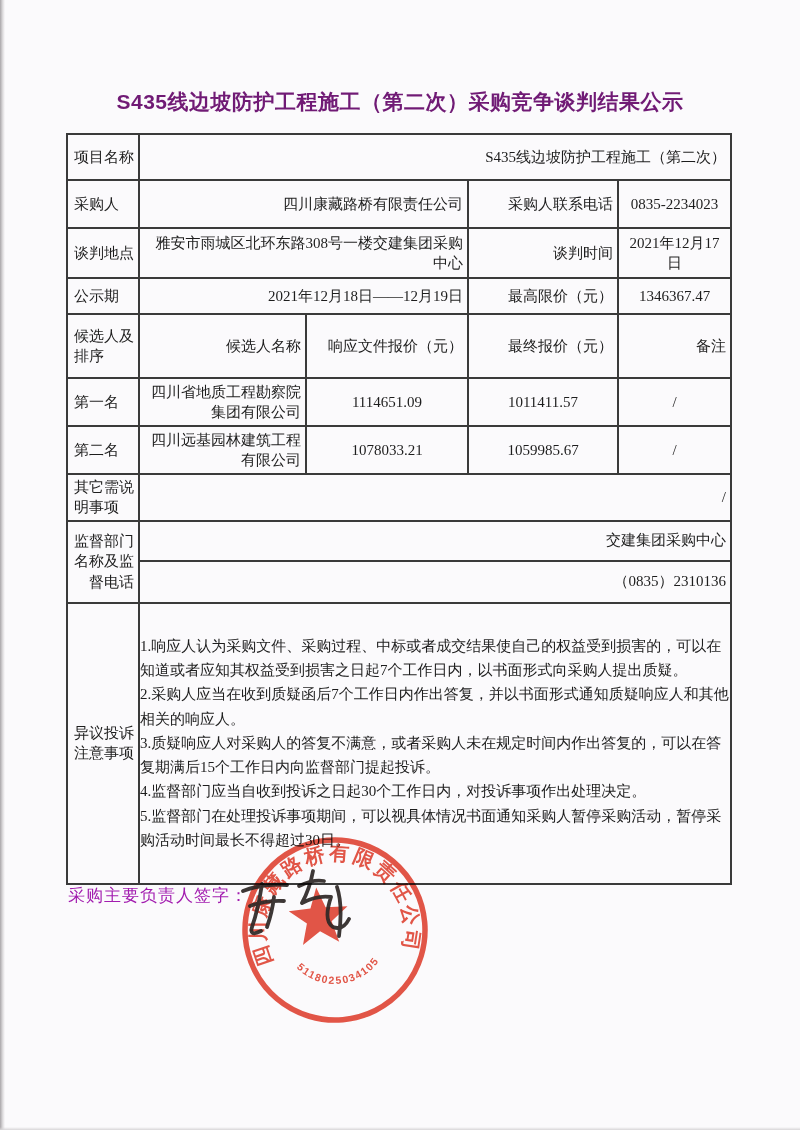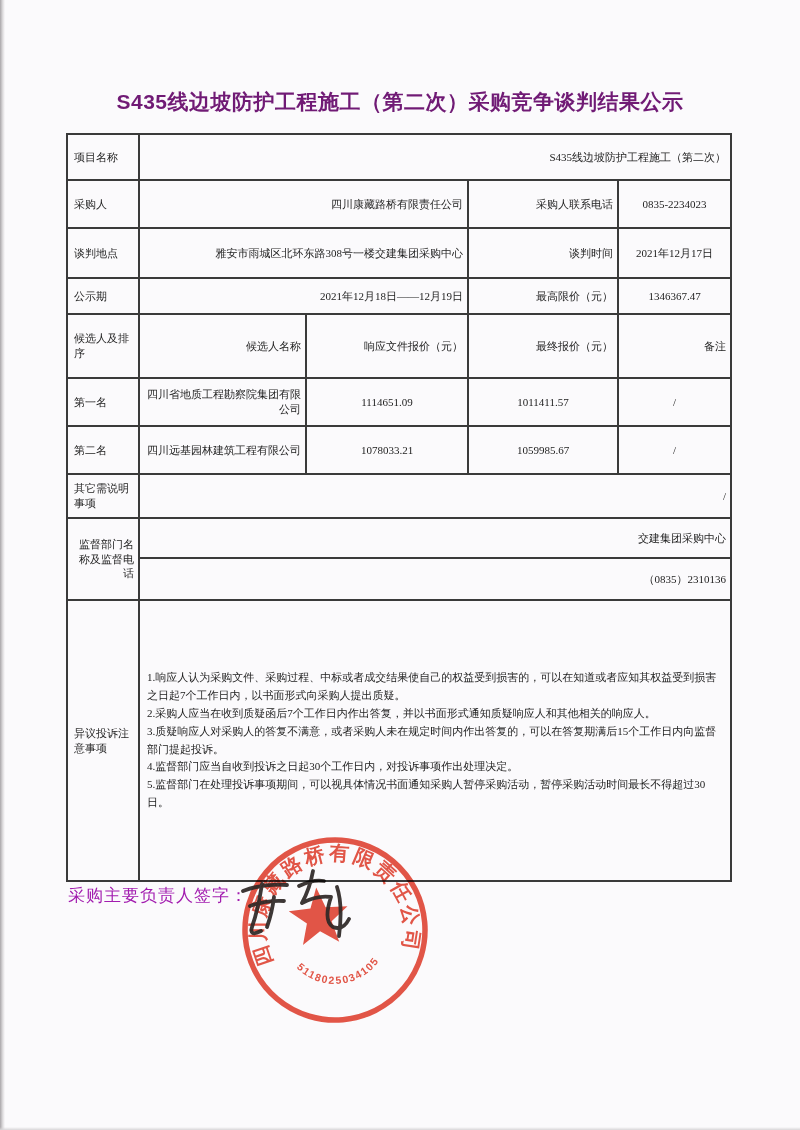--- a/index.html
+++ b/index.html
@@ -24,34 +24,34 @@
   .doc-title{
     position:absolute;top:88px;left:0;width:100%;
     text-align:center;
     font-family:"Liberation Sans","DejaVu Sans",sans-serif;
     font-weight:700;font-size:21px;letter-spacing:0.5px;color:#701a75;
   }
   .doc-table{
     position:absolute;left:66px;top:133px;
     border-collapse:collapse;table-layout:fixed;
     width:664px;
-    font-size:11px;color:#1d1d1d;
+    font-size:15px;color:#1d1d1d;
   }
   .doc-table td{
     border:2px solid #3a3a3a;
     padding:2px 4px;
     vertical-align:middle;
     line-height:1.35;
     word-break:break-word;
   }
   td.lbl{text-align:left;padding-left:6px;}
   td.val{text-align:right;padding-left:4px;}
   td.ctr{text-align:right;}
   td.num{text-align:center;font-family:"Liberation Serif","DejaVu Serif",serif;}
-  td.notes-cell{padding:8px 7px;}
+  td.notes-cell{padding:8px 0;}
   .notes-wrap{display:flex;flex-direction:column;justify-content:center;height:100%;}
   .notes-wrap p{margin:0;line-height:1.62;text-align:left;}
   .sig-caption{
     position:absolute;left:68px;top:884px;
     font-size:17px;color:#a21caf;letter-spacing:1px;
   }
   .seal-svg{
     position:absolute;left:0;top:0;width:800px;height:1130px;
     pointer-events:none;mix-blend-mode:multiply;z-index:4;
   }

